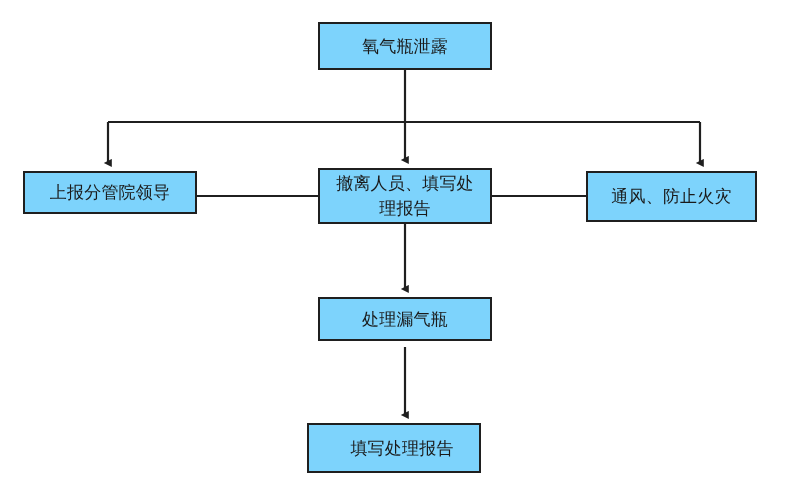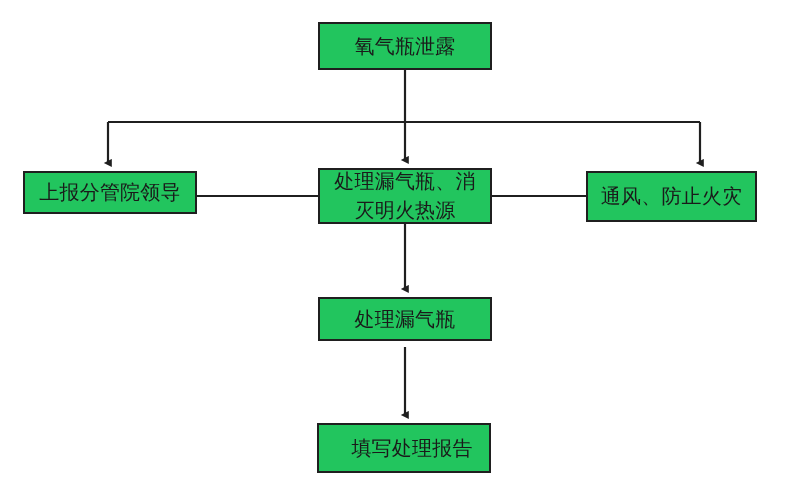--- a/index.html
+++ b/index.html
@@ -21,43 +21,43 @@
   #flow-svg {
     position: absolute;
     left: 0;
     top: 0;
     width: 809px;
     height: 497px;
   }
   .node {
     position: absolute;
     box-sizing: border-box;
-    background: #22c55e;
+    background: #7dd3fc;
     border: 2px solid #1f1f1f;
     display: flex;
     align-items: center;
     justify-content: center;
     text-align: center;
     color: #1a1a1a;
-    font-size: 20px;
+    font-size: 17px;
     line-height: 1.45;
     letter-spacing: 0.2px;
     z-index: 2;
   }
   .node .node-label {
     display: block;
     padding: 0 10px;
     white-space: pre-line;
   }
   #node-leak       { left: 318px; top: 22px;  width: 174px; height: 48px; }
   #node-report-lead{ left: 23px;  top: 171px; width: 174px; height: 43px; }
   #node-evacuate   { left: 318px; top: 168px; width: 174px; height: 56px; }
   #node-ventilate  { left: 586px; top: 171px; width: 171px; height: 51px; }
   #node-handle     { left: 318px; top: 297px; width: 174px; height: 44px; }
-  #node-fill-report{ left: 317px; top: 423px; width: 174px; height: 50px; padding-left: 16px; }
+  #node-fill-report{ left: 307px; top: 423px; width: 174px; height: 50px; padding-left: 16px; }
 </style>
 </head>
 <body>
 
 <div id="canvas">
 
   <svg id="flow-svg" viewBox="0 0 809 497" xmlns="http://www.w3.org/2000/svg">
     <defs>
       <marker id="arrowhead" markerWidth="9" markerHeight="9" refX="4.5" refY="4.2" orient="auto" markerUnits="userSpaceOnUse">
         <path d="M 0.4 0.4 L 8.6 0.4 L 4.5 8.4 Z" fill="#1f1f1f"></path>
@@ -88,21 +88,21 @@
 
   <div class="node" id="node-leak">
     <span class="node-label">氧气瓶泄露</span>
   </div>
 
   <div class="node" id="node-report-lead">
     <span class="node-label">上报分管院领导</span>
   </div>
 
   <div class="node" id="node-evacuate">
-    <span class="node-label">处理漏气瓶、消灭明火热源</span>
+    <span class="node-label">撤离人员、填写处理报告</span>
   </div>
 
   <div class="node" id="node-ventilate">
     <span class="node-label">通风、防止火灾</span>
   </div>
 
   <div class="node" id="node-handle">
     <span class="node-label">处理漏气瓶</span>
   </div>
 

